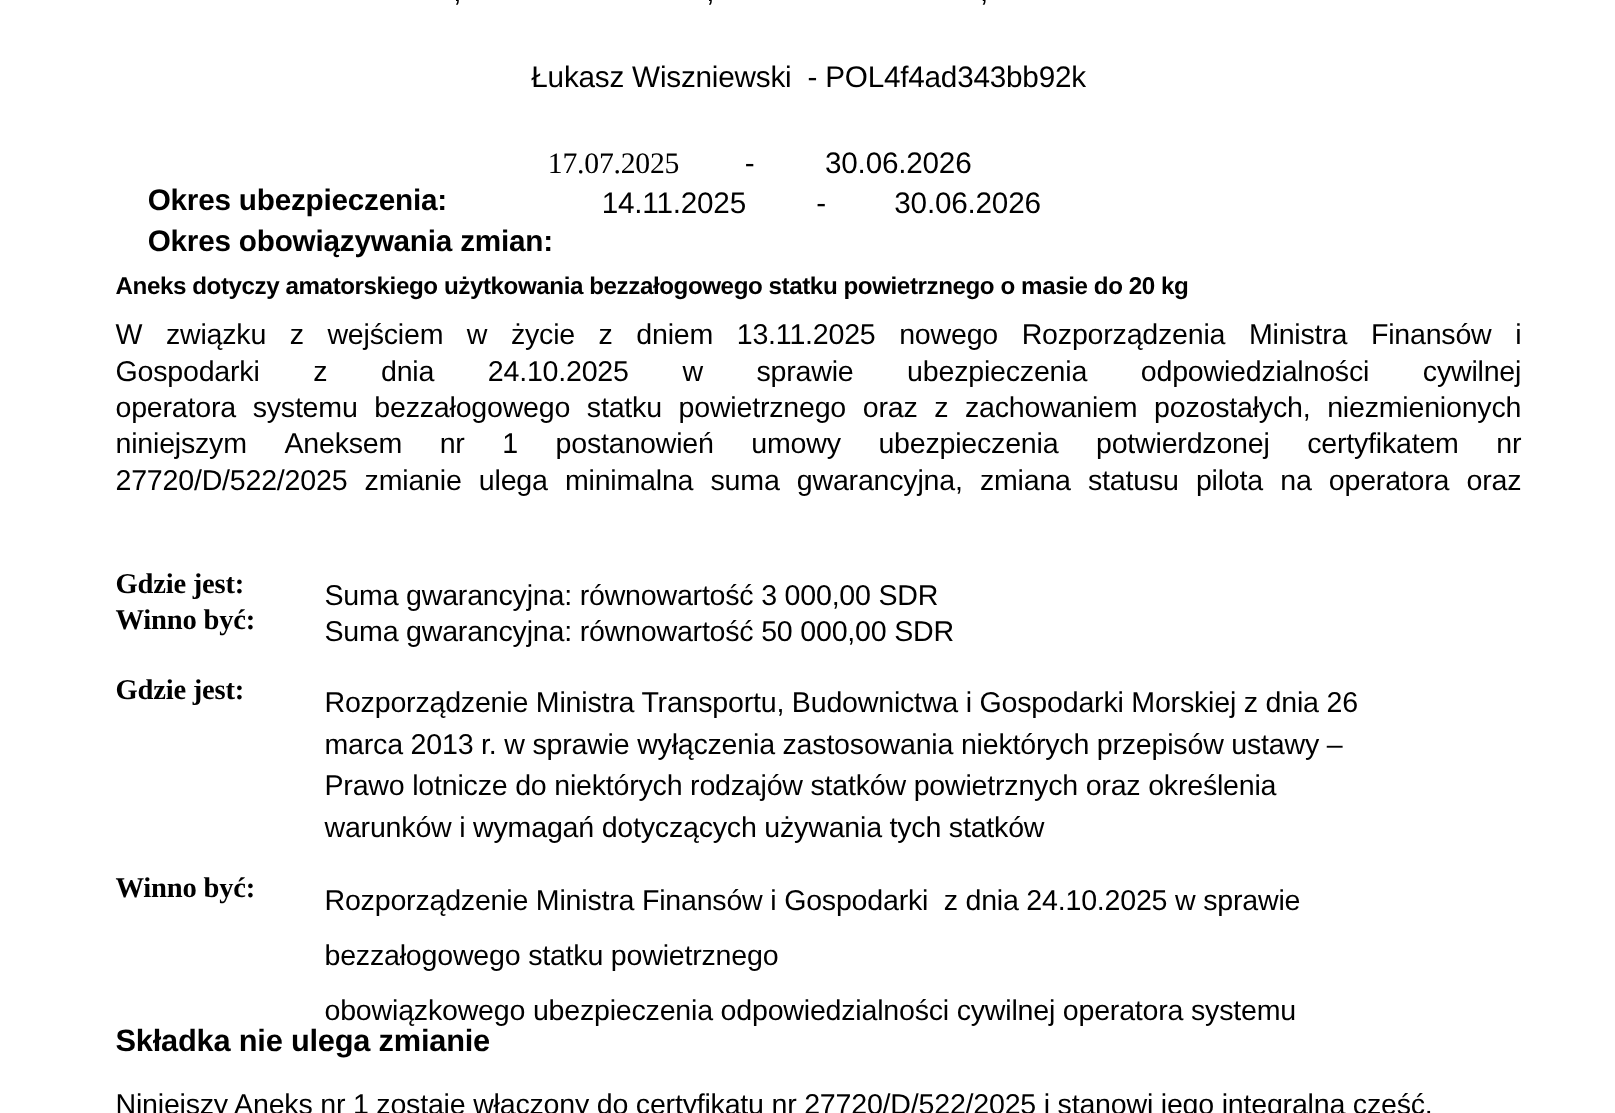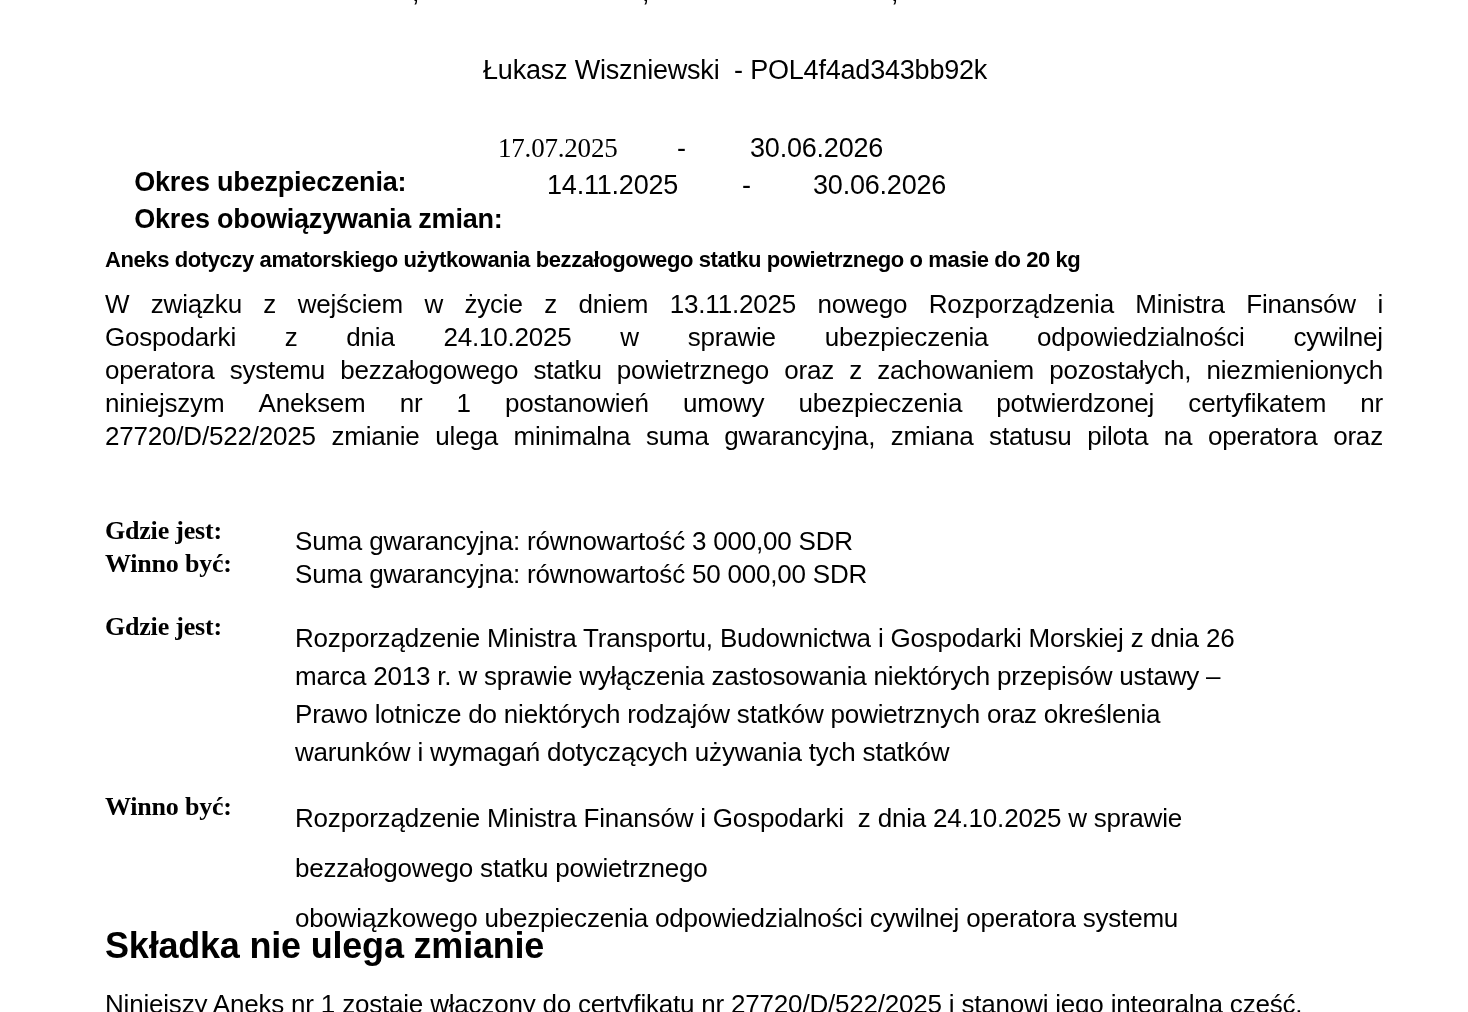--- a/index.html
+++ b/index.html
@@ -52,21 +52,21 @@
   #legal-current { top:608px; }
   #legal-current .clabel { line-height:38px; }
   #legal-current .tline  { line-height:38px; }
 
   #legal-new { top:782px; }
   #legal-new .clabel { line-height:50px; }
   #legal-new .tline  { line-height:50px; }
 
   #premium-note {
     position:absolute; left:105px; top:929px; width:1278px;
-    font-size:36px; line-height:34px; font-weight:bold; white-space:pre;
+    font-size:28px; line-height:34px; font-weight:bold; white-space:pre;
   }
 
   #closing {
     position:absolute; left:105px; top:988px; width:1340px;
     font-size:26px; line-height:33px; white-space:pre;
   }
 </style>
 </head>
 <body>
 

